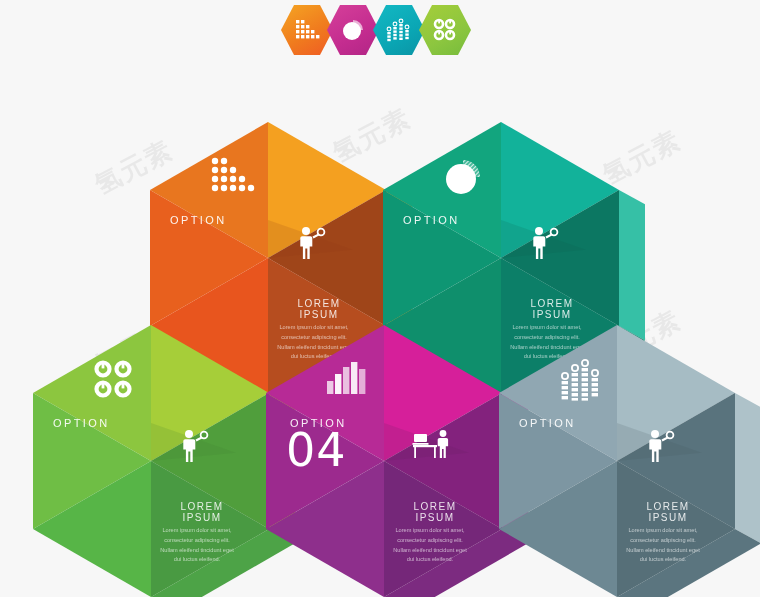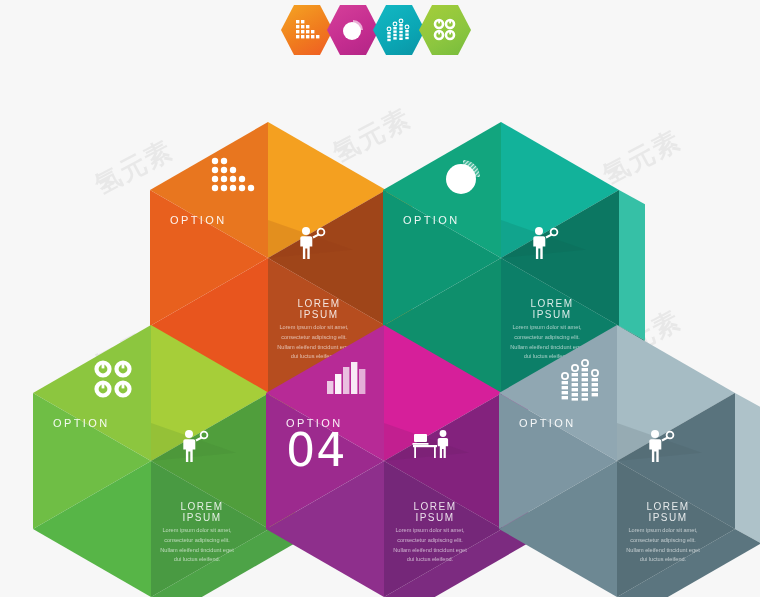--- a/index.html
+++ b/index.html
@@ -44,21 +44,21 @@
     font-size:46px;line-height:.92;font-weight:400;letter-spacing:1px;
     font-family:"DejaVu Sans", sans-serif;
   }
   .lorem-h{
     font-size:10px;letter-spacing:1.5px;opacity:.85;text-transform:uppercase;
     margin-bottom:3px;
   }
   .lorem-b{
     font-size:5.6px;line-height:1.75;opacity:.62;width:76px;text-align:center;
   }
-  .blk-opt{left:20px;top:92px;}
+  .blk-opt{left:20px;top:92px;text-align:right;}
   .blk-lorem{left:126px;top:176px;width:86px;text-align:center;}
   .blk-icon{left:60px;top:34px;}
   .blk-person{left:146px;top:104px;}
 </style>
 </head>
 <body>
 
 <div id="watermarks">
     <div class="wm" style="left: 92px; top: 150px;">氢元素</div>
     <div class="wm" style="left: 600px; top: 140px;">氢元素</div>

